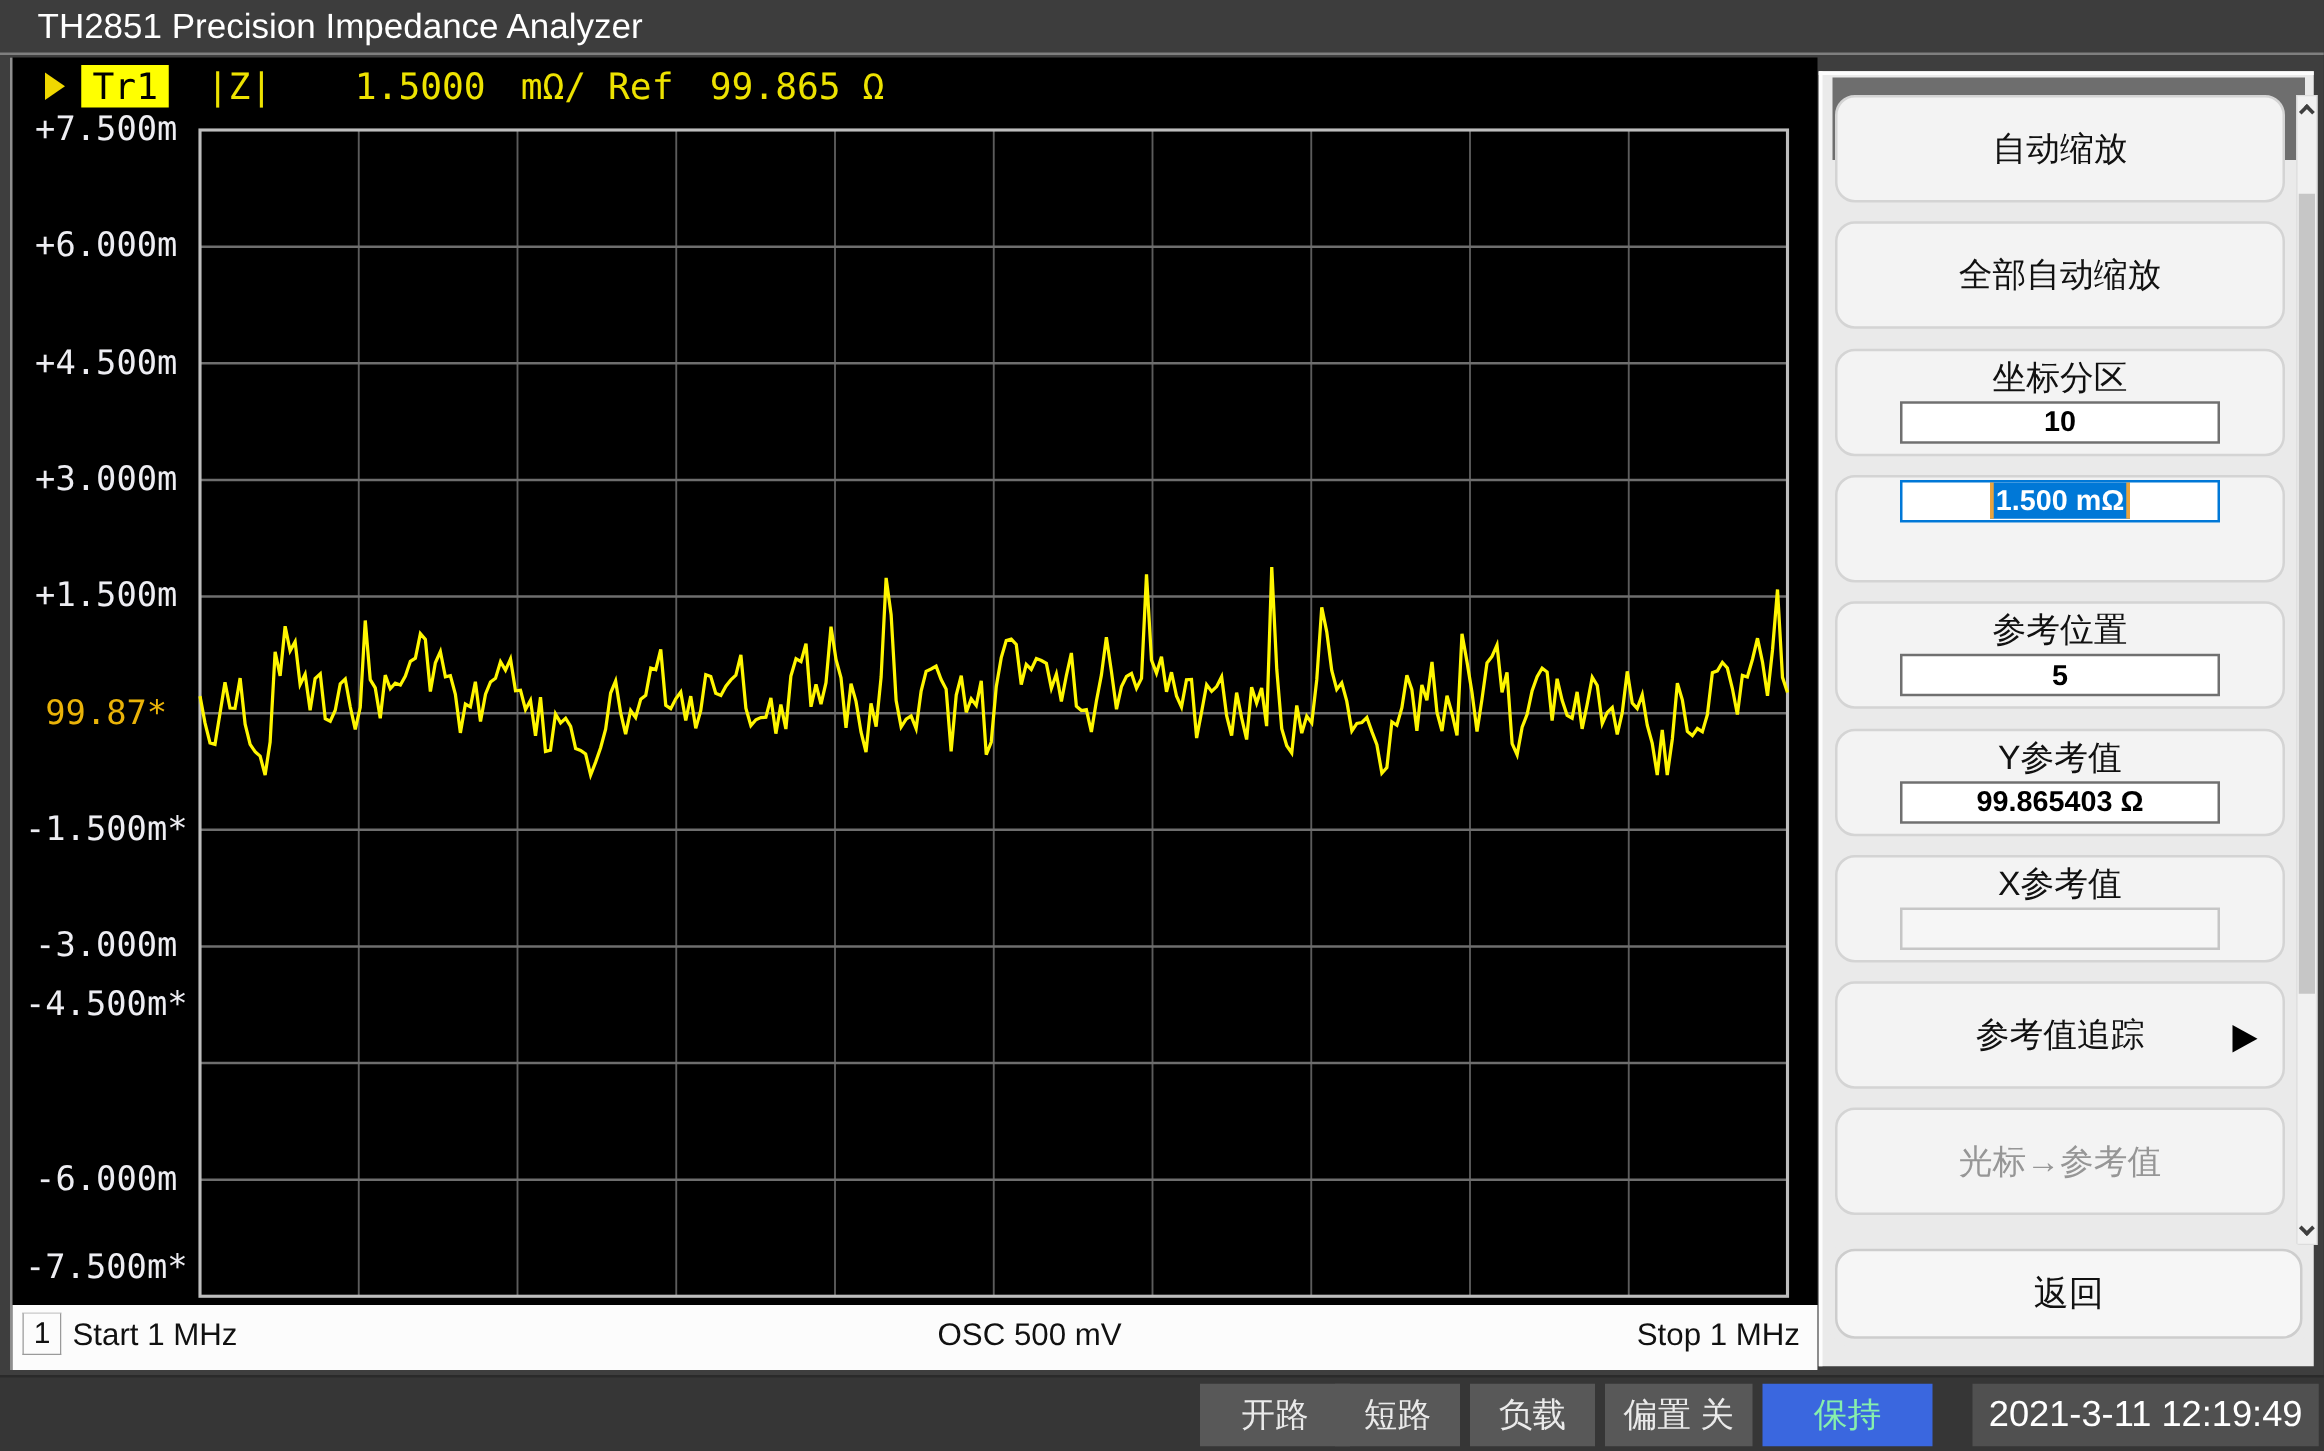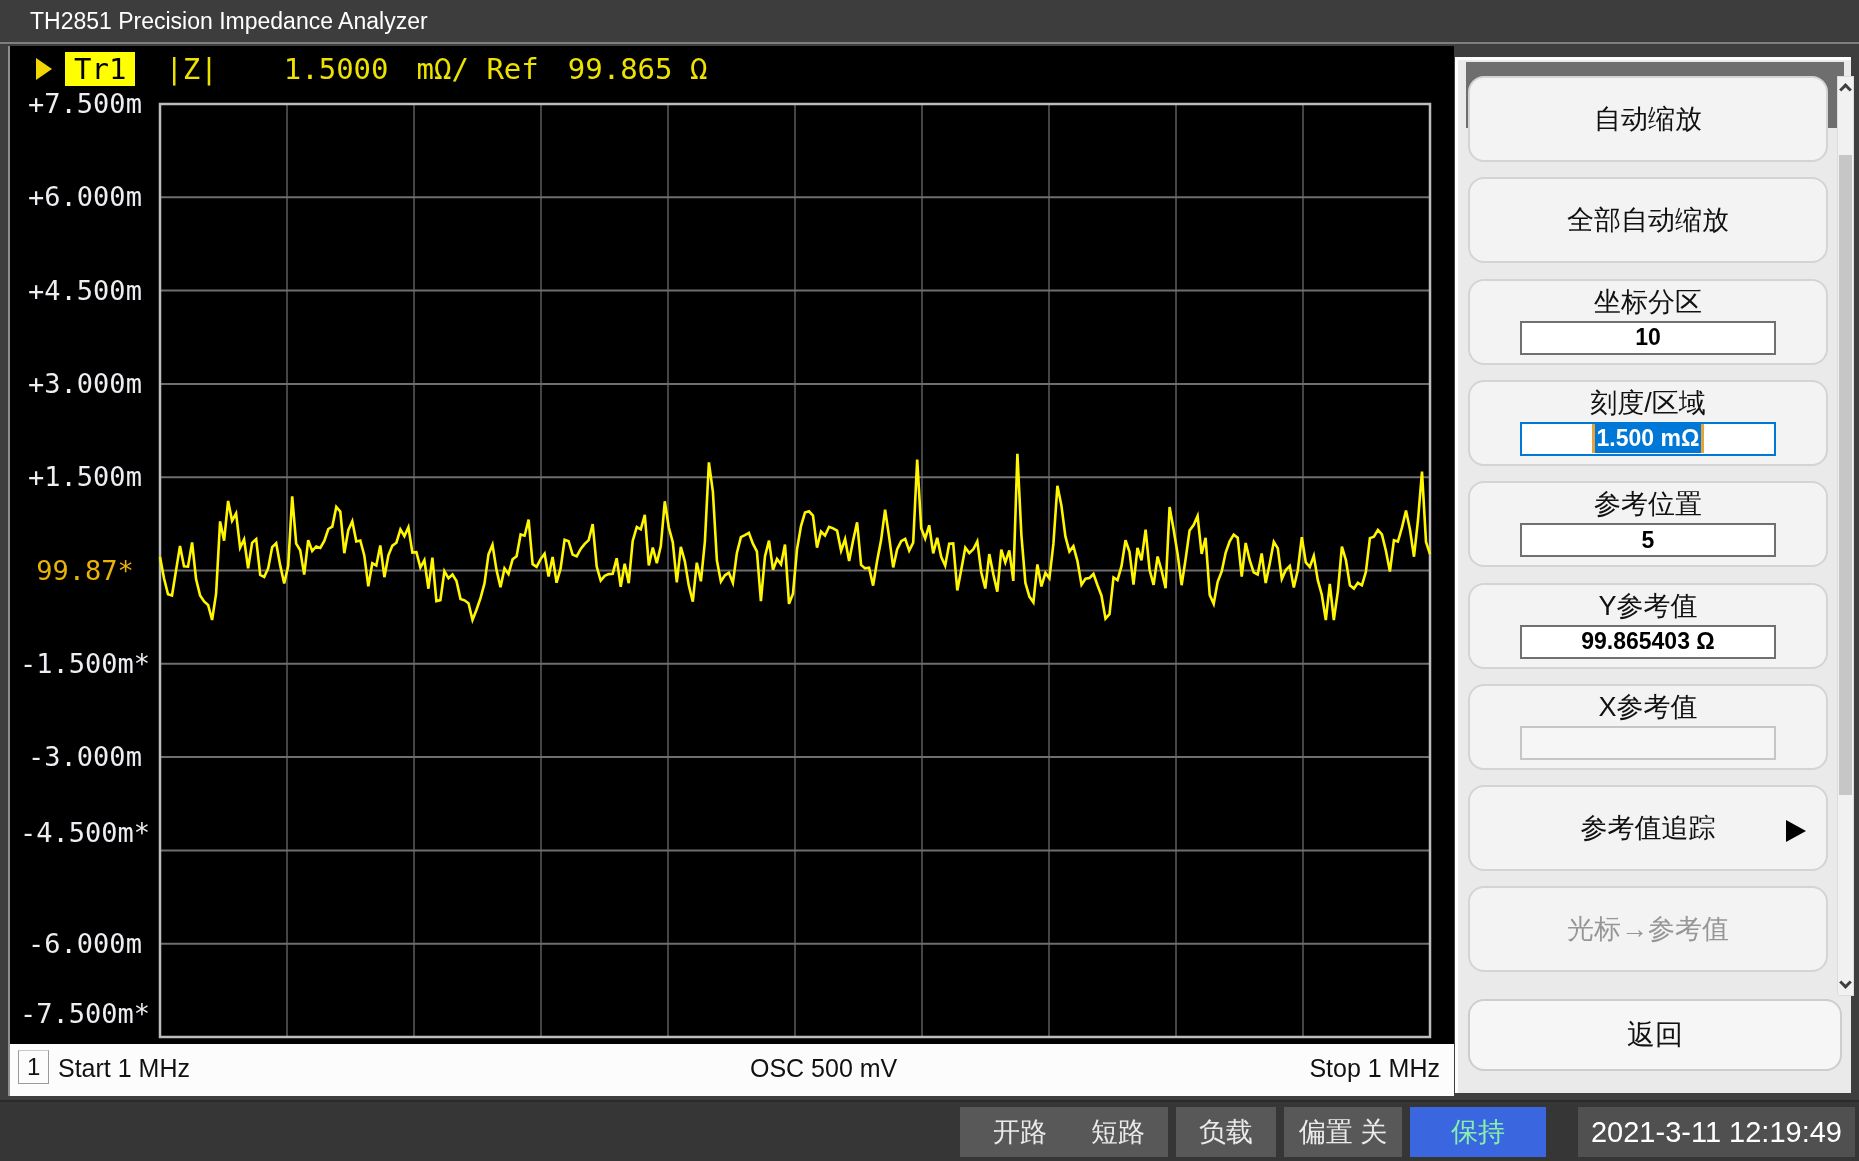--- a/index.html
+++ b/index.html
@@ -2,21 +2,21 @@
 <html><head>
 <meta charset="utf-8">
 <style>
   * { margin:0; padding:0; box-sizing:border-box; }
   html,body { width:1859px; height:1161px; overflow:hidden; background:#3E3E3E;
               font-family:"Liberation Sans", sans-serif; }
 
   
   #titlebar { position:absolute; left:0; top:0; width:1859px; height:44px;
               background:#3D3D3D; border-bottom:2px solid #7F7F7F;
-              color:#FFFFFF; font-size:23px; line-height:42px; padding-left:30px; }
+              color:#FFFFFF; font-size:28px; line-height:42px; padding-left:30px; }
 
   
   #main-panel { position:absolute; left:8px; top:46px; width:1446px; height:1050px;
                 background:#000; border-left:2px solid #8E8E8E; }
 
   .trace-info { position:absolute; left:16px; top:6px; height:34px;
                 font-family:"DejaVu Sans Mono", monospace; font-size:29px; line-height:34px;
                 color:#EDE200; display:flex; align-items:center; white-space:pre; }
   .tr-arrow { width:0; height:0; border-left:16px solid #F0D800;
               border-top:11px solid transparent; border-bottom:11px solid transparent;
@@ -131,21 +131,21 @@
 
   <div id="ylabels">
       <div class="ylab" style="top: 42px;">+7.500m</div>
       <div class="ylab" style="top: 135.3px;">+6.000m</div>
       <div class="ylab" style="top: 228.6px;">+4.500m</div>
       <div class="ylab" style="top: 321.9px;">+3.000m</div>
       <div class="ylab" style="top: 415.2px;">+1.500m</div>
       <div class="ylab ref" style="top: 508.5px;">99.87*</div>
       <div class="ylab" style="top: 601.8px;">-1.500m*</div>
       <div class="ylab" style="top: 695.1px;">-3.000m</div>
-      <div class="ylab" style="top: 771px;">-4.500m*</div>
+      <div class="ylab" style="top: 742px;">-4.500m*</div>
       <div class="ylab" style="top: 881.7px;">-6.000m</div>
       <div class="ylab" style="top: 952px;">-7.500m*</div>
     </div>
 
   <div id="status-strip">
     <span id="chan-box">1</span>
     <span id="start-label">Start 1 MHz</span>
     <span id="osc-label">OSC 500 mV</span>
     <span id="stop-label">Stop 1 MHz</span>
   </div>
@@ -158,21 +158,20 @@
         <div class="sb-btn-label">自动缩放</div>
       </div>
       <div class="sb-item" style="top: 117.3px;">
         <div class="sb-btn-label">全部自动缩放</div>
       </div>
       <div class="sb-item" style="top: 218.6px;">
         <div class="sb-field-label">坐标分区</div>
         <div class="sb-input">10</div>
       </div>
       <div class="sb-item" style="top: 319.9px;">
-        <div class="sb-field-label">刻度/区域</div>
         <div class="sb-input selected">
           <span class="sel-text">1.500 mΩ</span>
         </div>
       </div>
       <div class="sb-item" style="top: 421.2px;">
         <div class="sb-field-label">参考位置</div>
         <div class="sb-input">5</div>
       </div>
       <div class="sb-item" style="top: 522.5px;">
         <div class="sb-field-label">Y参考值</div>

